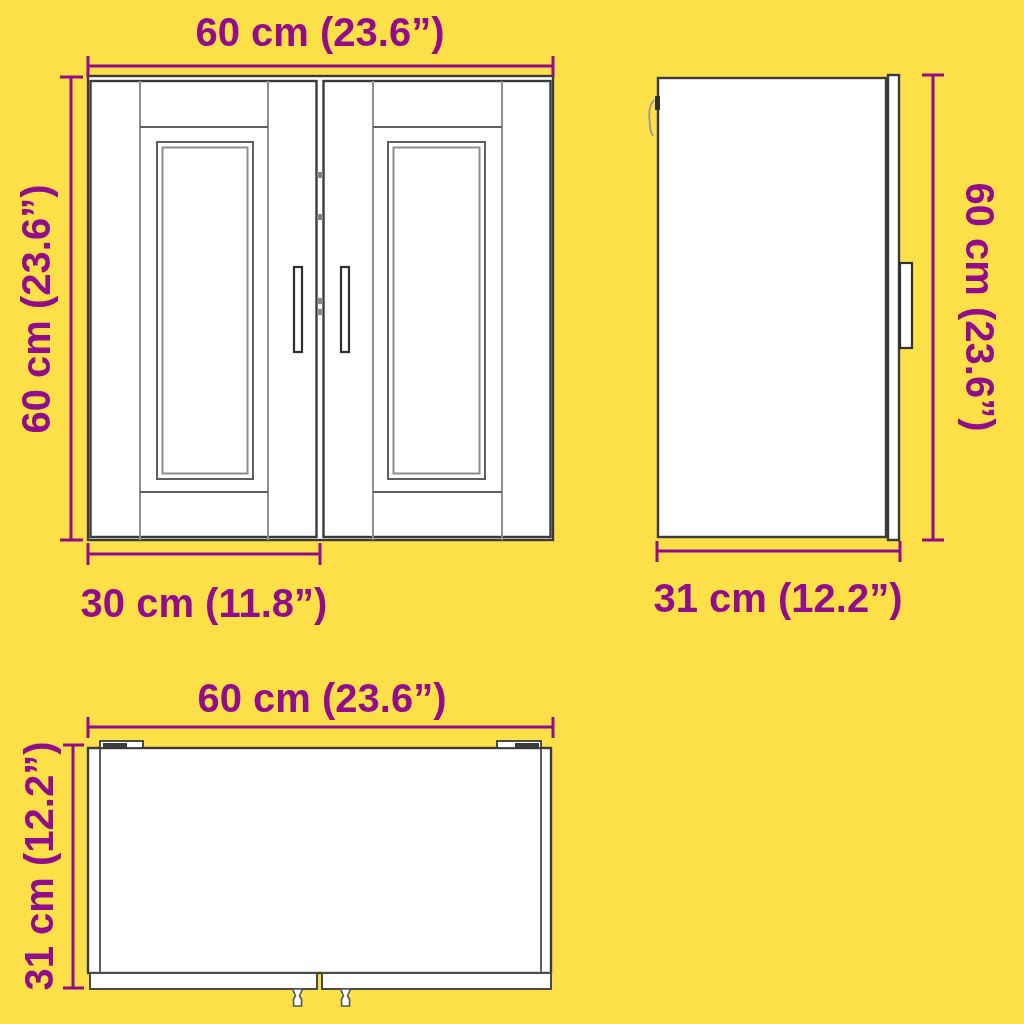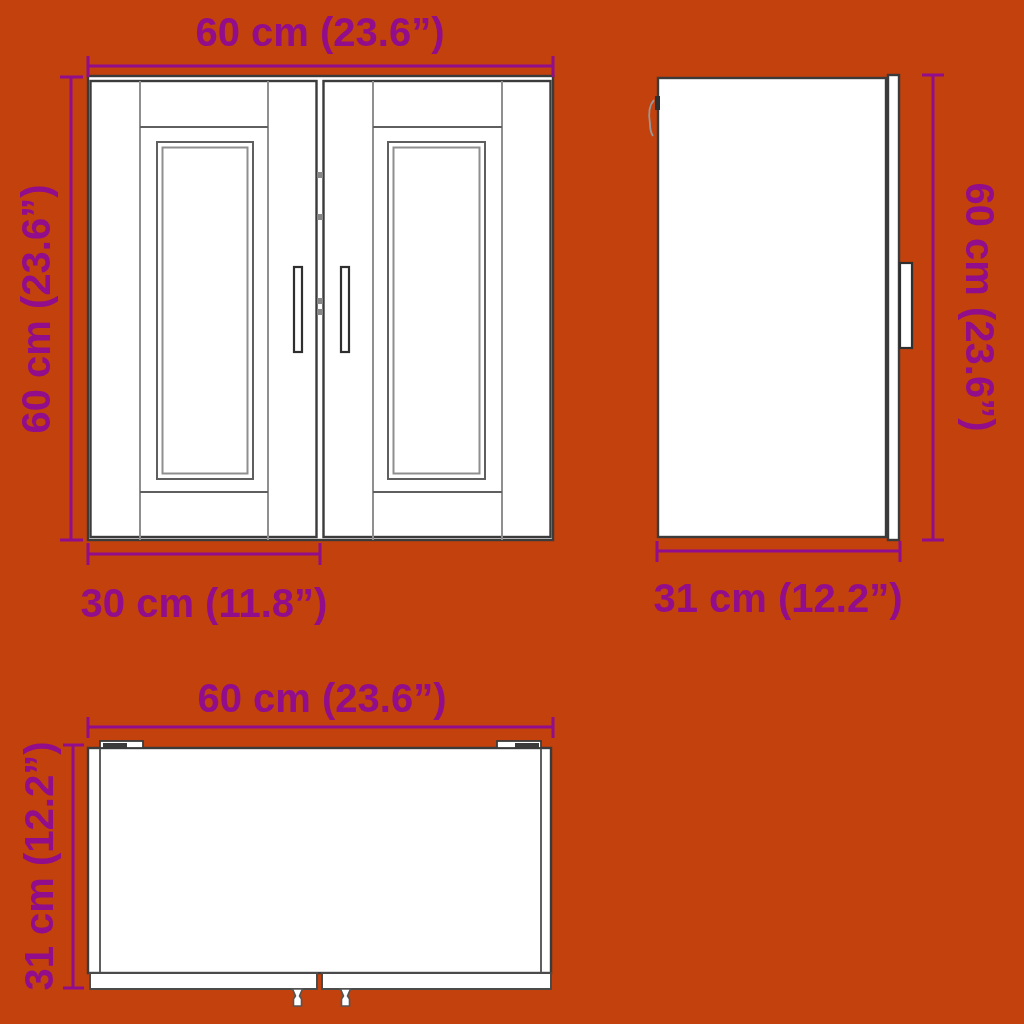--- a/index.html
+++ b/index.html
@@ -1,16 +1,16 @@
 <!DOCTYPE html>
 <html><head>
 <meta charset="utf-8">
 <style>
   html,body{margin:0;padding:0;background:#fff;}
-  .canvas{position:relative;width:1024px;height:1024px;background:#c2410c;overflow:hidden;}
+  .canvas{position:relative;width:1024px;height:1024px;background:#fde047;overflow:hidden;}
   svg{position:absolute;left:0;top:0;}
   .s-dark-f {stroke:#3b3b3b;stroke-width:2.4;fill:#ffffff;}
   .s-gray   {stroke:#8f8f8f;stroke-width:2;fill:none;}
   .s-mid    {stroke:#5f5f5f;stroke-width:2;fill:none;}
   .s-mid-f  {stroke:#4a4a4a;stroke-width:2;fill:#ffffff;}
   .handle-f {stroke:#2f2f2f;stroke-width:2.2;fill:#ffffff;}
   .dim      {stroke:#910d8c;stroke-width:3;fill:none;stroke-linecap:butt;}
   .dim-label{font-family:"Liberation Sans","DejaVu Sans",sans-serif;font-weight:700;
              font-size:40px;fill:#910d8c;}
 </style>

